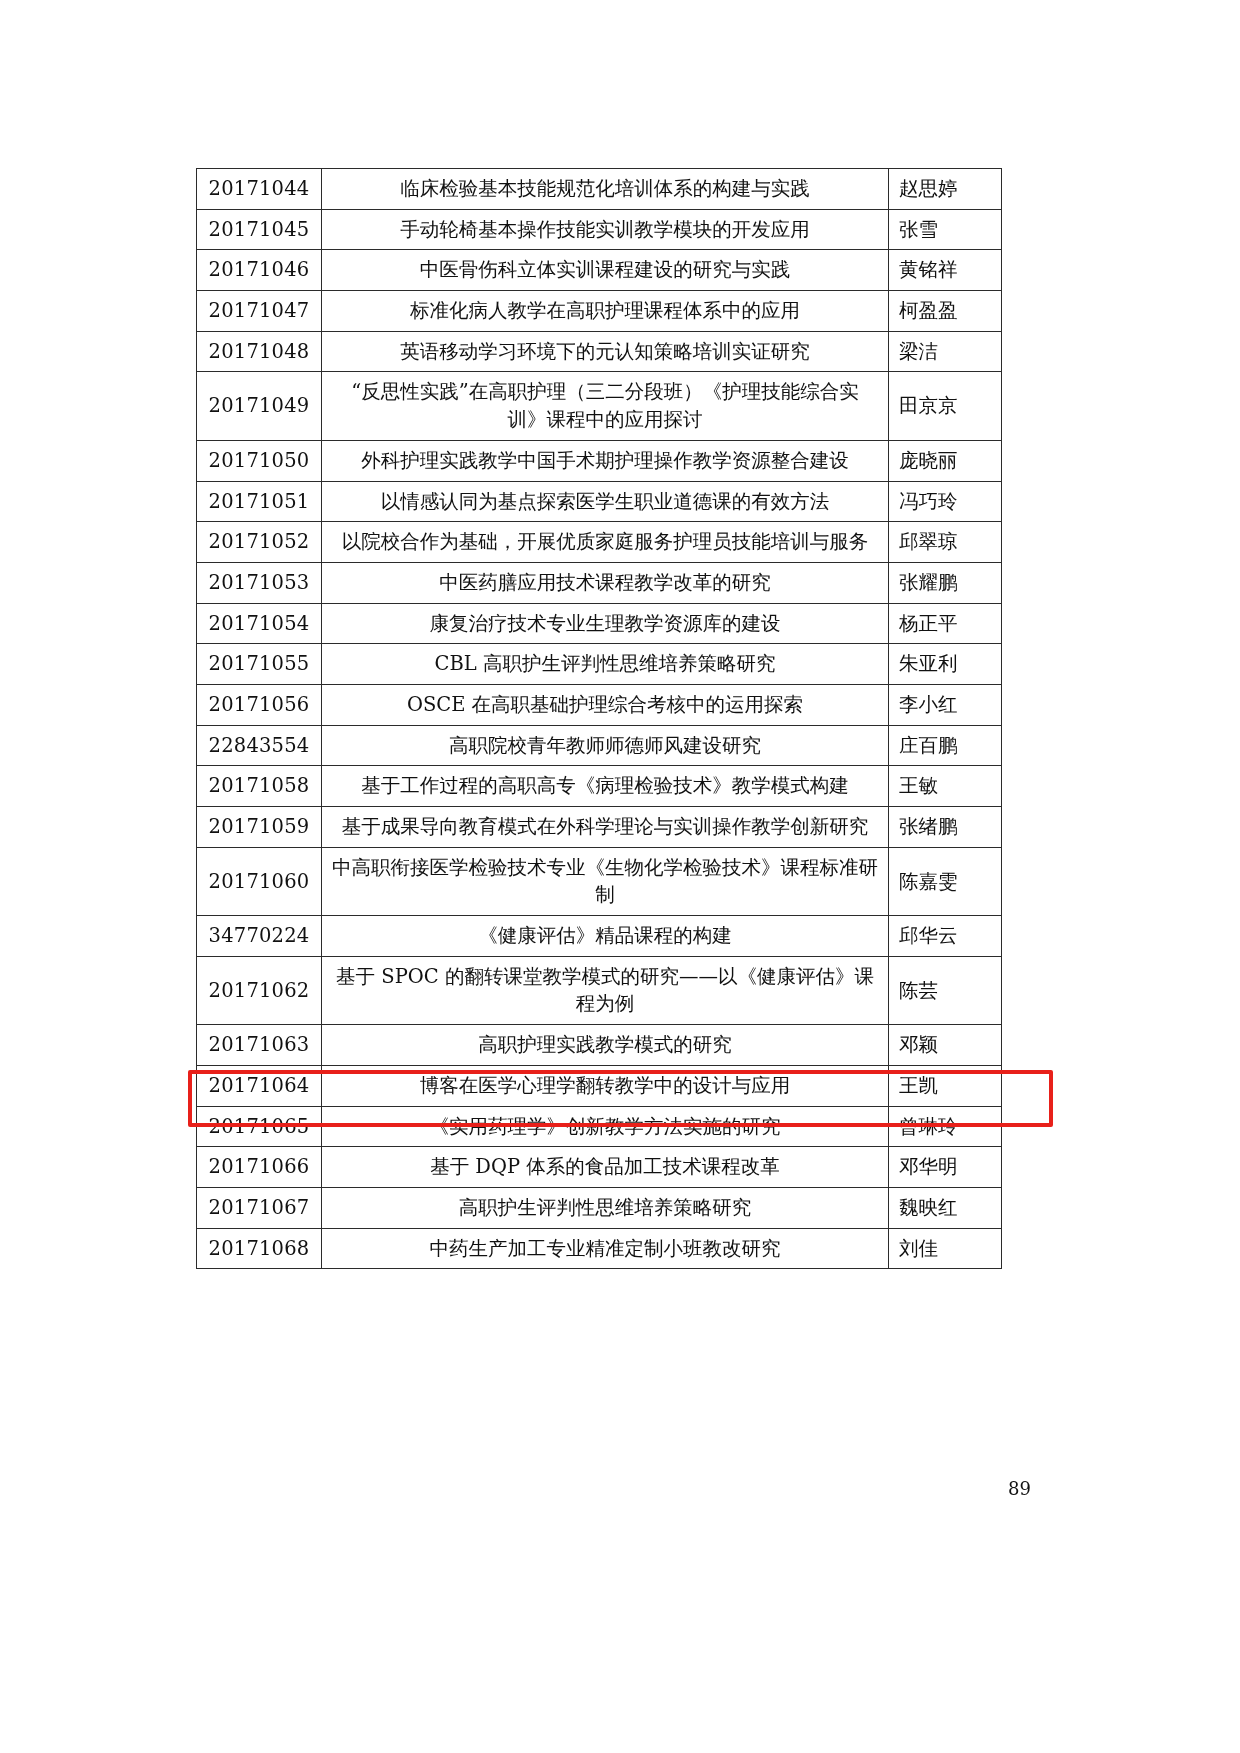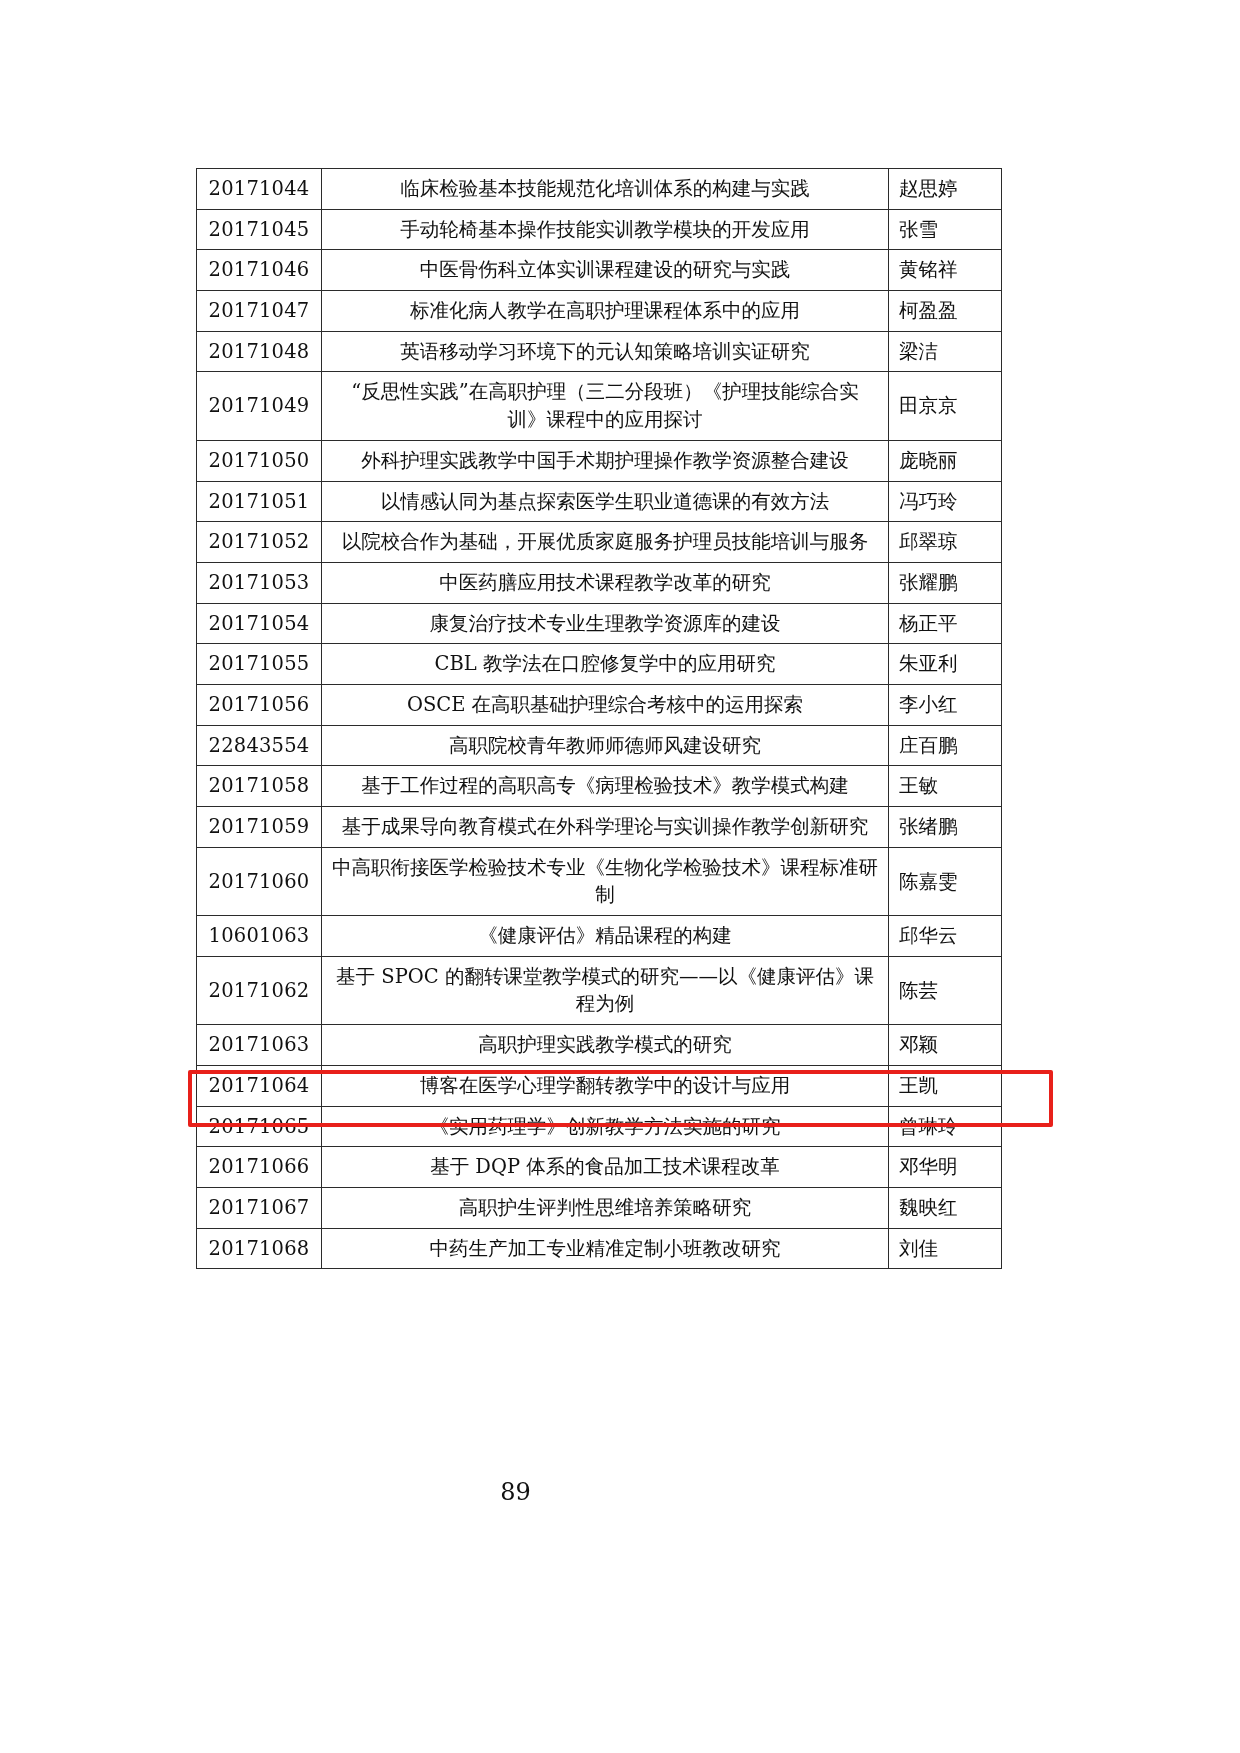--- a/index.html
+++ b/index.html
@@ -66,22 +66,22 @@
     border: 4px solid #e8201a;
     pointer-events: none;
     border-radius: 2px;
   }
 
   .page-number {
     position: absolute;
     left: 0;
     top: 1478px;
     width: 1031px;
-    text-align: center;
-    font-size: 24px;
+    text-align: right;
+    font-size: 18px;
     font-family: "DejaVu Serif", "Liberation Serif", serif;
     color: #111;
   }
 </style>
 </head>
 <body>
 
 <div class="page">
 
   <div class="table-wrap">
@@ -137,21 +137,21 @@
           <td class="col-title">中医药膳应用技术课程教学改革的研究</td>
           <td class="col-name">张耀鹏</td>
         </tr>
         <tr>
           <td class="col-id">20171054</td>
           <td class="col-title">康复治疗技术专业生理教学资源库的建设</td>
           <td class="col-name">杨正平</td>
         </tr>
         <tr>
           <td class="col-id">20171055</td>
-          <td class="col-title">CBL 教学法在口腔修复学中的应用研究</td>
+          <td class="col-title">CBL 高职护生评判性思维培养策略研究</td>
           <td class="col-name">朱亚利</td>
         </tr>
         <tr>
           <td class="col-id">20171056</td>
           <td class="col-title">OSCE 在高职基础护理综合考核中的运用探索</td>
           <td class="col-name">李小红</td>
         </tr>
         <tr>
           <td class="col-id">22843554</td>
           <td class="col-title">高职院校青年教师师德师风建设研究</td>
@@ -166,21 +166,21 @@
           <td class="col-id">20171059</td>
           <td class="col-title">基于成果导向教育模式在外科学理论与实训操作教学创新研究</td>
           <td class="col-name">张绪鹏</td>
         </tr>
         <tr class="row-tall">
           <td class="col-id">20171060</td>
           <td class="col-title">中高职衔接医学检验技术专业《生物化学检验技术》课程标准研制</td>
           <td class="col-name">陈嘉雯</td>
         </tr>
         <tr>
-          <td class="col-id">10601063</td>
+          <td class="col-id">34770224</td>
           <td class="col-title">《健康评估》精品课程的构建</td>
           <td class="col-name">邱华云</td>
         </tr>
         <tr class="row-tall">
           <td class="col-id">20171062</td>
           <td class="col-title">基于 SPOC 的翻转课堂教学模式的研究——以《健康评估》课程为例</td>
           <td class="col-name">陈芸</td>
         </tr>
         <tr>
           <td class="col-id">20171063</td>

